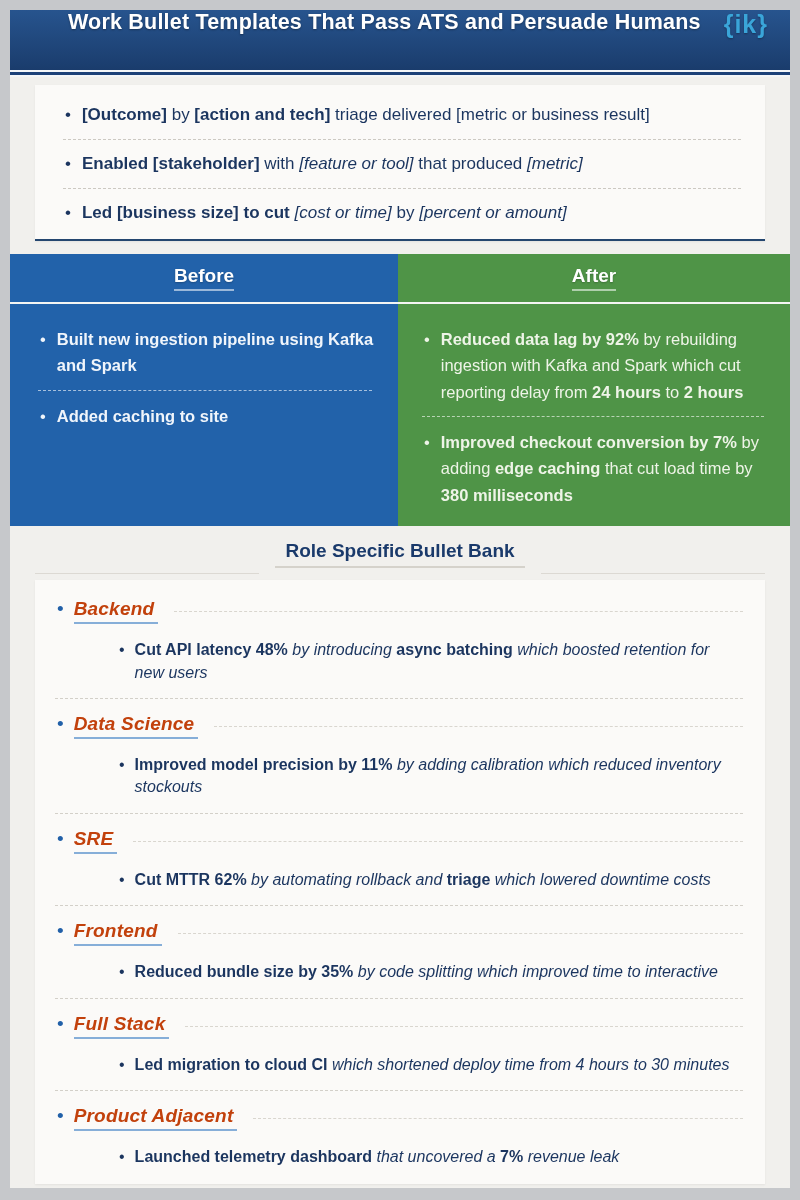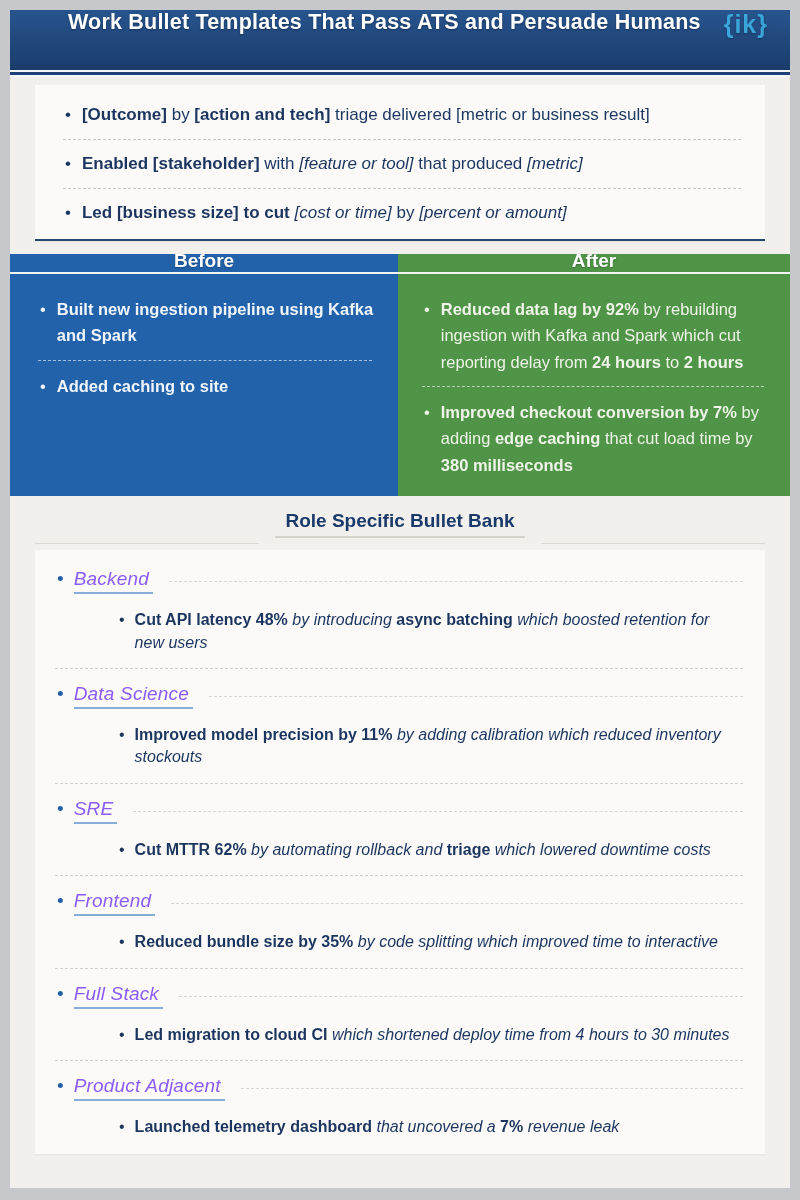--- a/index.html
+++ b/index.html
@@ -71,21 +71,21 @@
     content:"";flex:1;height:1px;background:#dcd9d3;
     transform:translateY(6px);
   }
   .bank-head-wrap::before{margin-right:16px;}
   .bank-head-wrap::after{margin-left:16px;}
 
   
   .ba-table{margin-top:13px;}
   .ba-header{display:flex;}
   .ba-th{
-    height:20px;display:flex;align-items:center;justify-content:center;
+    height:50px;display:flex;align-items:center;justify-content:center;
     border-bottom:2px solid #f3f5f3;box-sizing:border-box;
   }
   .ba-th-before{width:388px;background:#2262aa;}
   .ba-th-after{flex:1;background:#4f9447;}
   .ba-th-label{
     color:#ffffff;font-size:19px;font-weight:700;
     border-bottom:2px solid rgba(255,255,255,.55);
     padding-bottom:2px;
     text-shadow:0 1px 2px rgba(0,0,0,.25);
   }
@@ -106,21 +106,21 @@
     background:#fbfaf8;
     padding:4px 20px 2px 18px;
     box-shadow:0 1px 2px rgba(0,0,0,.06);
   }
   .role-head{
     display:flex;align-items:baseline;
     padding-top:12px;
   }
   .role-head .dot{color:#2160a8;font-size:19px;margin:0 10px 0 4px;}
   .role-name{
-    font-style:italic;color:#8b5cf6;font-size:19px;font-weight:400;
+    font-style:italic;color:#c2410c;font-size:19px;font-weight:700;
     border-bottom:2px solid #86aed8;
     padding:0 4px 2px 0;
     letter-spacing:.2px;
   }
   .role-dashfill{flex:1;border-bottom:1px dashed #d9d6cf;margin:0 2px 0 16px;transform:translateY(-3px);}
   .role-bullet{
     display:flex;align-items:flex-start;
     margin:15px 10px 14px 64px;
     font-size:16px;color:#1b355f;line-height:1.4;
   }

